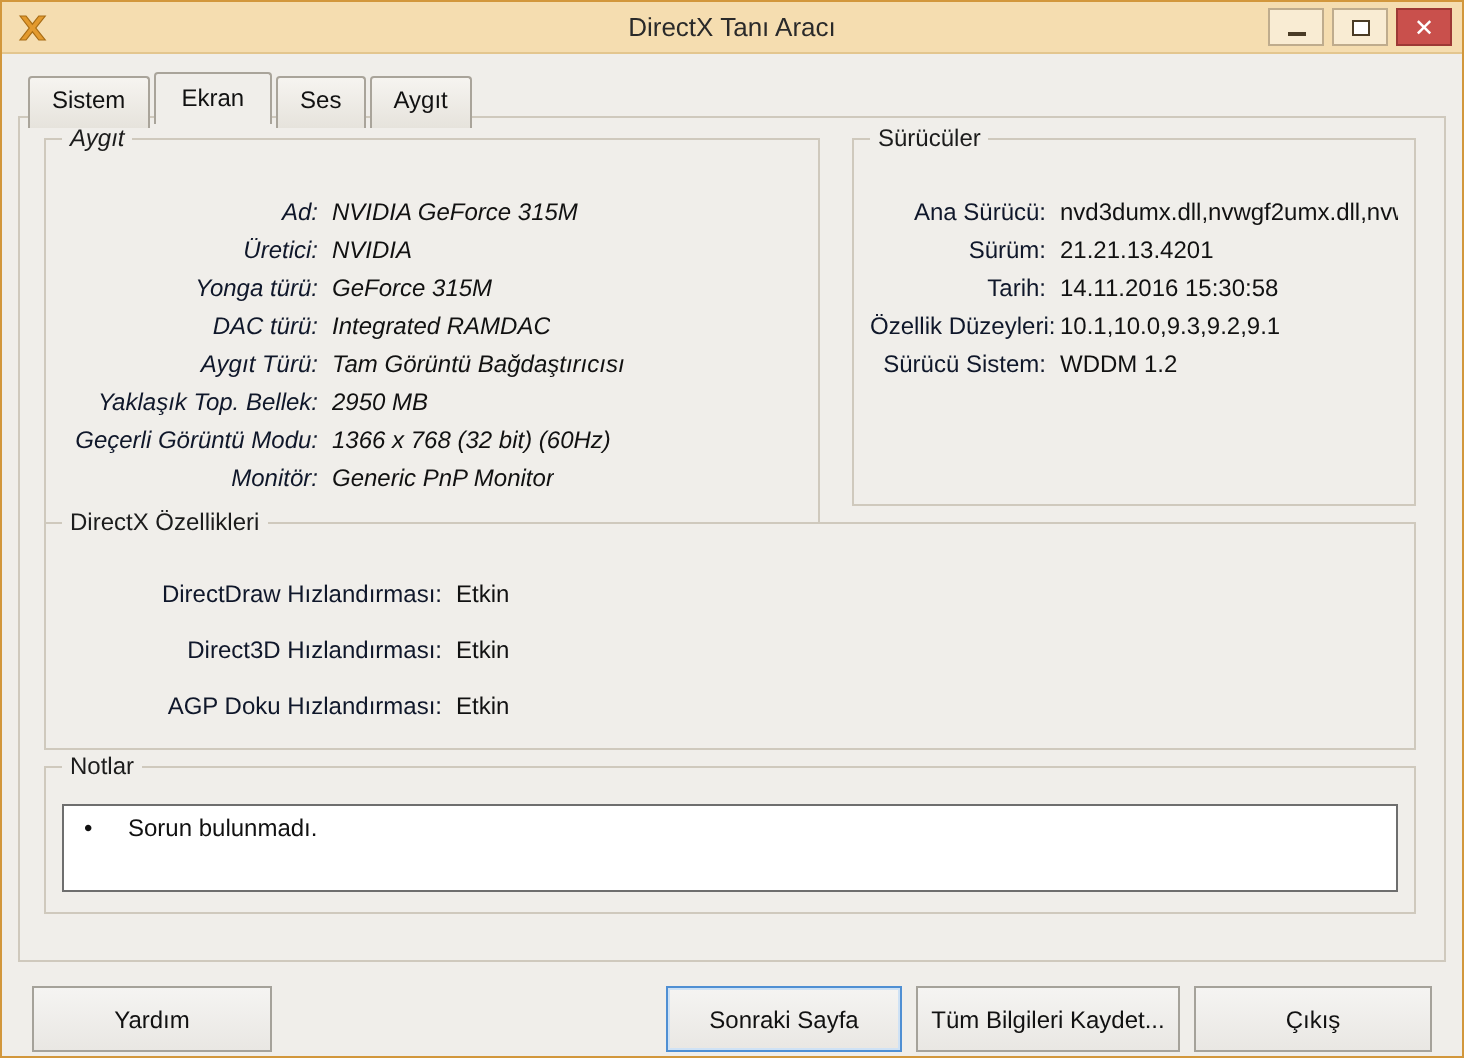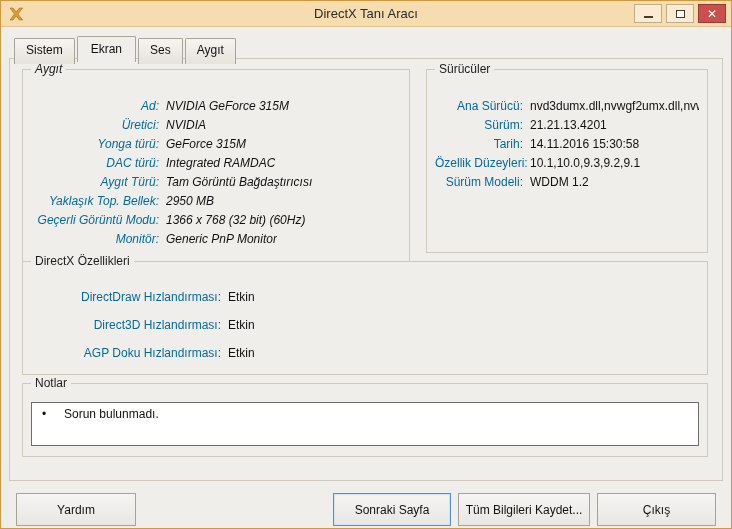--- a/index.html
+++ b/index.html
@@ -64,21 +64,21 @@
     position:absolute; top:-8px; left:8px;
     background:#f0eeea; padding:0 4px; font-size:12px; color:#1c1c1c;
   }
   .grp-device   { left:12px;  top:10px;  width:388px; height:193px;font-style:italic; }
   .grp-drivers  { left:416px; top:10px;  width:282px; height:184px; }
   .grp-features { left:12px;  top:202px; right:14px;  height:114px; }
   .grp-notes    { left:12px;  top:324px; right:14px;  height:74px; }
 
   .rows { padding: 26px 8px 0 8px; }
   .row { display:flex; height:19px; align-items:center; white-space:nowrap; overflow:hidden; }
-  .lbl { text-align:right; flex:none; margin-right:7px; color:#0369a1; }
+  .lbl { text-align:right; flex:none; margin-right:7px; color:#0f172a; }
   .val { color:#111; overflow:hidden; }
   .grp-device  .lbl { width:128px; }
   .grp-drivers .lbl { width:88px; }
   .grp-features .rows { padding-top:26px; }
   .grp-features .row { height:17px; margin-bottom:11px; }
   .grp-features .lbl { width:190px; }
 
   .notes-box {
     position:absolute; left:8px; top:18px; right:8px; bottom:10px;
     background:#fff; border:1px solid #6e6e6e; overflow:hidden;
@@ -194,21 +194,21 @@
         </div>
         <div class="row">
           <span class="lbl">Tarih:</span>
           <span class="val">14.11.2016 15:30:58</span>
         </div>
         <div class="row">
           <span class="lbl">Özellik Düzeyleri:</span>
           <span class="val">10.1,10.0,9.3,9.2,9.1</span>
         </div>
         <div class="row">
-          <span class="lbl">Sürüm Modeli:</span>
+          <span class="lbl">Sürücü Sistem:</span>
           <span class="val">WDDM 1.2</span>
         </div>
       </div>
     </div>
 
     <div class="grp grp-features">
       <span class="grp-title">DirectX Özellikleri</span>
       <div class="rows">
         <div class="row">
           <span class="lbl">DirectDraw Hızlandırması:</span>

